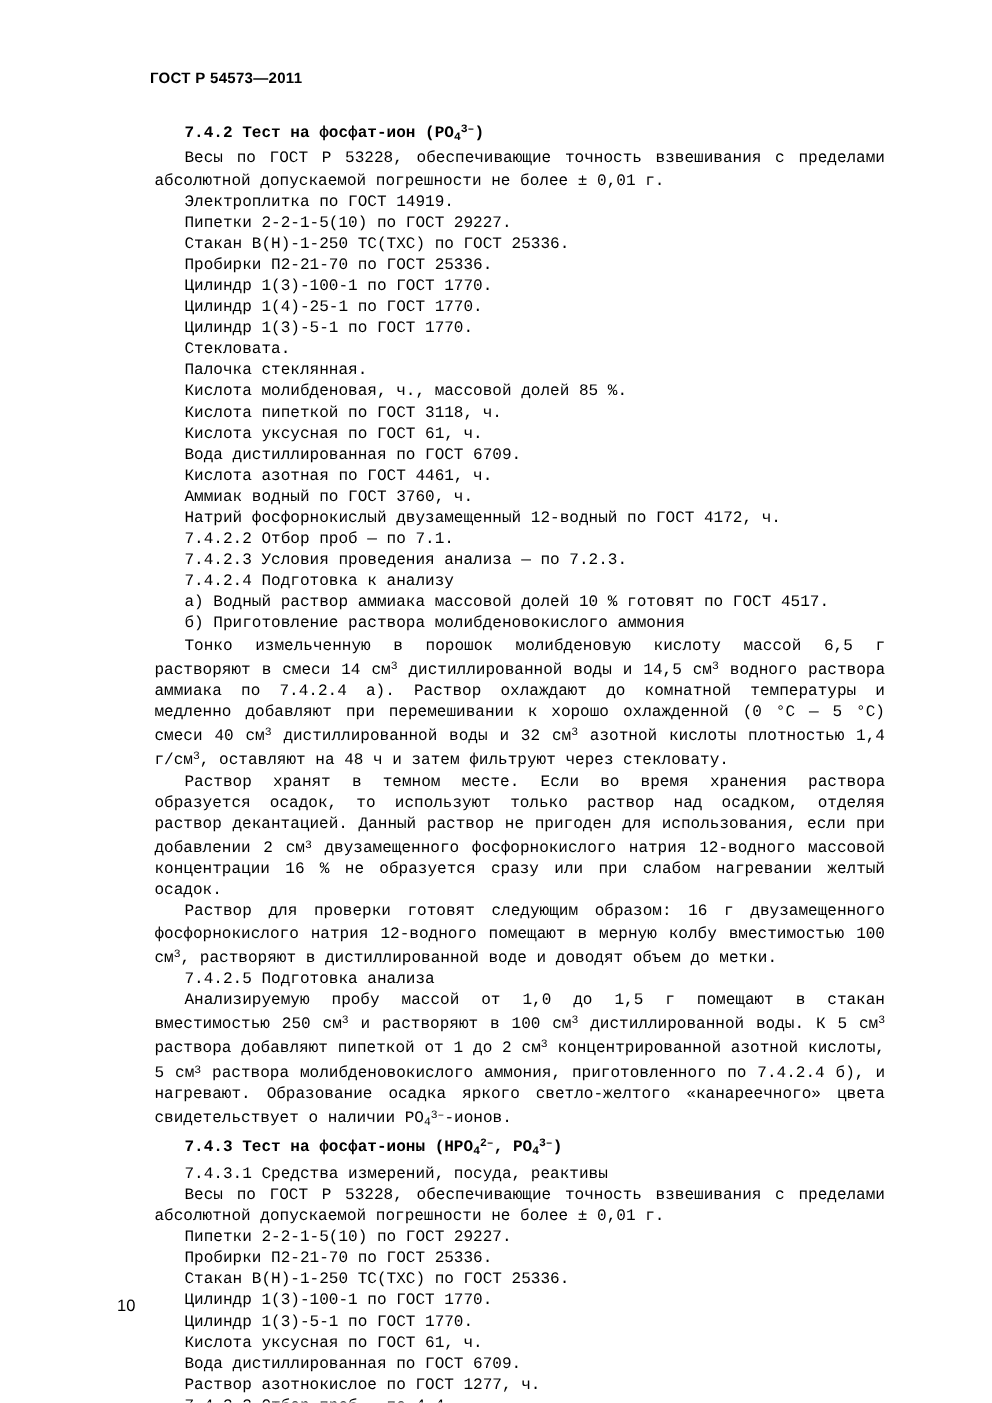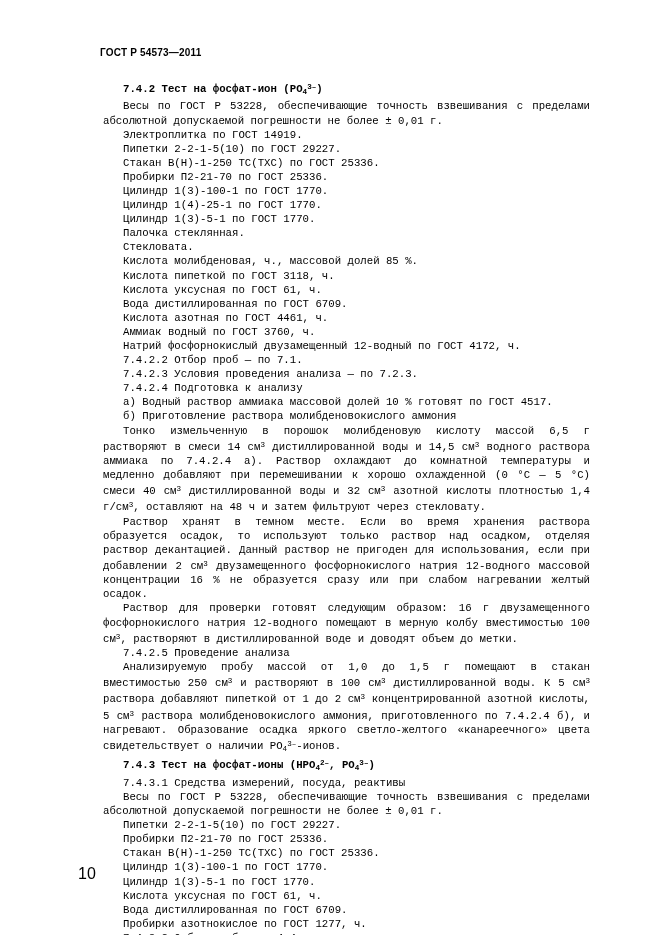--- a/index.html
+++ b/index.html
@@ -60,21 +60,21 @@
   }
   sup {
     font-size: 7.6px;
     vertical-align: 0.42em;
   }
   .pageno {
     position: absolute;
     left: 78px;
     top: 865px;
     font-family: "Liberation Sans", sans-serif;
-    font-size: 16px;
+    font-size: 11px;
   }
 </style>
 </head>
 <body>
 
 <div class="page">
 
   <div class="header">ГОСТ Р 54573—2011</div>
 
   <div class="content">
@@ -82,56 +82,56 @@
     <p class="sect"><span>7.4.2 Тест на фосфат-ион (PO</span><sub>4</sub><sup>3–</sup><span>)</span></p>
 
     <p><span style="display:inline-block;width:20px"></span><span>Весы по ГОСТ Р 53228, обеспечивающие точность взвешивания с пределами абсолютной допускаемой погрешности не более ± 0,01 г.</span></p>
     <p class="indent">Электроплитка по ГОСТ 14919.</p>
     <p class="indent">Пипетки 2-2-1-5(10) по ГОСТ 29227.</p>
     <p class="indent">Стакан В(Н)-1-250 ТС(ТХС) по ГОСТ 25336.</p>
     <p class="indent">Пробирки П2-21-70 по ГОСТ 25336.</p>
     <p class="indent">Цилиндр 1(3)-100-1 по ГОСТ 1770.</p>
     <p class="indent">Цилиндр 1(4)-25-1 по ГОСТ 1770.</p>
     <p class="indent">Цилиндр 1(3)-5-1 по ГОСТ 1770.</p>
+    <p class="indent">Стекловата.</p>
     <p class="indent">Палочка стеклянная.</p>
-    <p class="indent">Стекловата.</p>
     <p class="indent">Кислота молибденовая, ч., массовой долей 85 %.</p>
     <p class="indent">Кислота пипеткой по ГОСТ 3118, ч.</p>
     <p class="indent">Кислота уксусная по ГОСТ 61, ч.</p>
     <p class="indent">Вода дистиллированная по ГОСТ 6709.</p>
     <p class="indent">Кислота азотная по ГОСТ 4461, ч.</p>
     <p class="indent">Аммиак водный по ГОСТ 3760, ч.</p>
     <p class="indent">Натрий фосфорнокислый двузамещенный 12-водный по ГОСТ 4172, ч.</p>
     <p class="indent">7.4.2.2 Отбор проб — по 7.1.</p>
     <p class="indent">7.4.2.3 Условия проведения анализа — по 7.2.3.</p>
     <p class="indent">7.4.2.4 Подготовка к анализу</p>
     <p class="indent">а) Водный раствор аммиака массовой долей 10 % готовят по ГОСТ 4517.</p>
     <p class="indent">б) Приготовление раствора молибденовокислого аммония</p>
 
     <p class="indent"><span>Тонко измельченную в порошок молибденовую кислоту массой 6,5 г растворяют в смеси 14 см</span><sup>3</sup><span> дистиллированной воды и 14,5 см</span><sup>3</sup><span> водного раствора аммиака по 7.4.2.4 а). Раствор охлаждают до комнатной температуры и медленно добавляют при перемешивании к хорошо охлажденной (0 °С — 5 °С) смеси 40 см</span><sup>3</sup><span> дистиллированной воды и 32 см</span><sup>3</sup><span> азотной кислоты плотностью 1,4 г/см</span><sup>3</sup><span>, оставляют на 48 ч и затем фильтруют через стекловату.</span></p>
 
     <p class="indent"><span>Раствор хранят в темном месте. Если во время хранения раствора образуется осадок, то используют только раствор над осадком, отделяя раствор декантацией. Данный раствор не пригоден для использования, если при добавлении 2 см</span><sup>3</sup><span> двузамещенного фосфорнокислого натрия 12-водного массовой концентрации 16 % не образуется сразу или при слабом нагревании желтый осадок.</span></p>
 
     <p class="indent"><span>Раствор для проверки готовят следующим образом: 16 г двузамещенного фосфорнокислого натрия 12-водного помещают в мерную колбу вместимостью 100 см</span><sup>3</sup><span>, растворяют в дистиллированной воде и доводят объем до метки.</span></p>
 
-    <p class="indent">7.4.2.5 Проведение анализа</p>
+    <p class="indent">7.4.2.5 Подготовка анализа</p>
 
     <p class="indent"><span>Анализируемую пробу массой от 1,0 до 1,5 г помещают в стакан вместимостью 250 см</span><sup>3</sup><span> и растворяют в 100 см</span><sup>3</sup><span> дистиллированной воды. К 5 см</span><sup>3</sup><span> раствора добавляют пипеткой от 1 до 2 см</span><sup>3</sup><span> концентрированной азотной кислоты, 5 см</span><sup>3</sup><span> раствора молибденовокислого аммония, приготовленного по 7.4.2.4 б), и нагревают. Образование осадка яркого светло-желтого «канареечного» цвета свидетельствует о наличии PO</span><sub>4</sub><sup>3–</sup><span>-ионов.</span></p>
 
     <p class="sect"><span>7.4.3 Тест на фосфат-ионы (HPO</span><sub>4</sub><sup>2–</sup><span>, PO</span><sub>4</sub><sup>3–</sup><span>)</span></p>
 
     <p class="indent">7.4.3.1 Средства измерений, посуда, реактивы</p>
     <p><span style="display:inline-block;width:20px"></span><span>Весы  по ГОСТ Р 53228, обеспечивающие точность взвешивания с пределами абсолютной допускаемой погрешности не более ± 0,01 г.</span></p>
     <p class="indent">Пипетки 2-2-1-5(10) по ГОСТ 29227.</p>
     <p class="indent">Пробирки П2-21-70 по ГОСТ 25336.</p>
     <p class="indent">Стакан В(Н)-1-250 ТС(ТХС) по ГОСТ 25336.</p>
     <p class="indent">Цилиндр 1(3)-100-1 по ГОСТ 1770.</p>
     <p class="indent">Цилиндр 1(3)-5-1 по ГОСТ 1770.</p>
     <p class="indent">Кислота уксусная по ГОСТ 61, ч.</p>
     <p class="indent">Вода дистиллированная по ГОСТ 6709.</p>
-    <p class="indent">Пробирки азотнокислое по ГОСТ 1277, ч.</p>
+    <p class="indent">Раствор азотнокислое по ГОСТ 1277, ч.</p>
     <p class="indent">7.4.3.2 Отбор проб — по 4.4.</p>
 
   </div>
 
   <div class="pageno">10</div>
 
 </div>
 
 </body></html>

